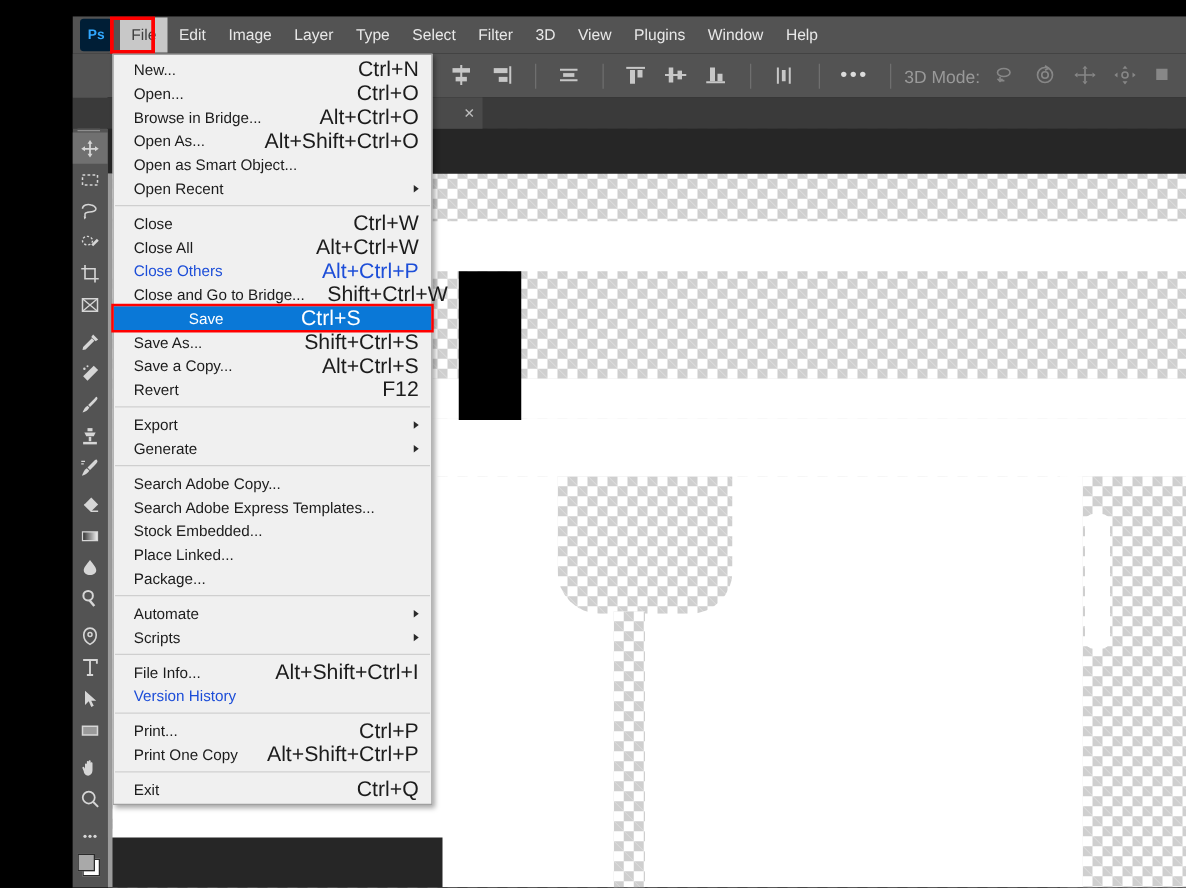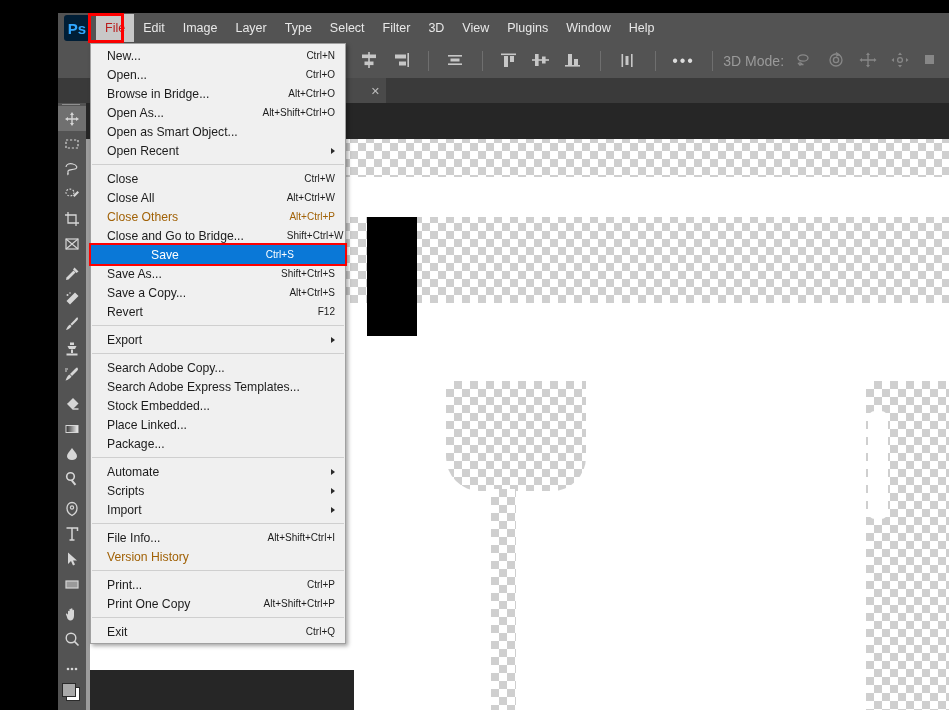--- a/index.html
+++ b/index.html
@@ -10,25 +10,25 @@
 
   
   .os-frame-left  { position:absolute; left:0; top:0; width:58px; height:710px; background:#000; }
   .os-frame-top   { position:absolute; left:0; top:0; width:949px; height:13px; background:#000; }
 
   
   .menubar { position:absolute; left:58px; top:13px; width:891px; height:30px;
              background:#535353; display:flex; align-items:center; }
   .ps-logo { width:26px; height:26px; margin-left:6px; margin-right:6px;
              background:#001e36; border-radius:3px; color:#31a8ff;
-             font-size:15px; font-weight:bold; display:flex; align-items:center;
+             font-size:11px; font-weight:bold; display:flex; align-items:center;
              justify-content:center; letter-spacing:0px; }
   .menu-item { font-size:12.5px; color:#e8e8e8; padding:6px 9px; white-space:nowrap;
                line-height:16px; }
-  .menu-item.active { background:#c8c8c8; color:#b91c1c; }
+  .menu-item.active { background:#c8c8c8; color:#404040; }
   .menu-hl-box { position:absolute; left:88px; top:13px; width:36px; height:30px;
                  border:3px solid #ff0000; pointer-events:none; }
 
   
   .optionsbar { position:absolute; left:58px; top:43px; width:891px; height:35px;
                 background:#535353; display:flex; align-items:center; }
   .ob-label { font-size:11.5px; color:#dcdcdc; white-space:nowrap; }
   .ob-sep { width:1px; height:20px; background:#6f6f6f; margin:0 11px; }
   .ob-ico { width:22px; height:20px; margin:0 5px; opacity:.88; }
   .ob-ico svg { display:block; }
@@ -82,24 +82,24 @@
   .dark-band2 { position:absolute; left:0; top:567px; width:268px; height:40px; background:#262626; }
   .canvas-edge { position:absolute; left:0; top:36px; width:4px; height:571px; background:#9c9c9c; }
 
   .blackrect { position:absolute; background:#000; }
 
   
   .menupanel { position:absolute; left:90px; top:43px; width:256px; background:#f0f0f0;
                border:1px solid #a0a0a0; box-shadow:2px 2px 4px rgba(0,0,0,.35);
                padding:2px 0; z-index:40; }
   .mrow { position:relative; height:19px; display:flex; align-items:center;
-          padding:0 10px 0 16px; font-size:12.2px; color:#1c1c1c; white-space:nowrap;gap:25px; }
+          padding:0 10px 0 16px; font-size:12.2px; color:#1c1c1c; white-space:nowrap; }
   .mrow .lbl { flex:0 0 auto; }
-  .mrow .acc { margin-left:auto; font-size:10px; color:#1c1c1c; padding-left:18px; }
-  .mrow.disabled .lbl, .mrow.disabled .acc { color:#a16207; }
+  .mrow .acc { margin-left:auto; font-size:17px; color:#1c1c1c; padding-left:18px; }
+  .mrow.disabled .lbl, .mrow.disabled .acc { color:#1d4ed8; }
   .mrow .arrow { margin-left:auto; width:0;height:0;
                  border-left:4px solid #2a2a2a; border-top:3.5px solid transparent;
                  border-bottom:3.5px solid transparent; }
   .msep { height:1px; background:#cfcfcf; margin:4px 1px; }
   .mrow.sel { background:#0a78d7; }
   .mrow.sel .lbl, .mrow.sel .acc { color:#fff;margin-left:44px; }
   .save-hl-box { position:absolute; left:-2px; right:-2px; top:-2px; bottom:-2px;
                  border:2.5px solid #ff0000; pointer-events:none; }
 </style>
 </head>
@@ -485,20 +485,24 @@
       </div>
       <div class="mrow">
         <span class="lbl">Revert</span>
         <span class="acc">F12</span>
       </div>
       <div class="msep"></div>
       <div class="mrow">
         <span class="lbl">Export</span>
         <span class="arrow"></span>
       </div>
+      <div class="mrow">
+        <span class="lbl">Generate</span>
+        <span class="arrow"></span>
+      </div>
       <div class="msep"></div>
       <div class="mrow">
         <span class="lbl">Search Adobe Copy...</span>
       </div>
       <div class="mrow">
         <span class="lbl">Search Adobe Express Templates...</span>
       </div>
       <div class="mrow">
         <span class="lbl">Stock Embedded...</span>
       </div>
@@ -508,24 +512,20 @@
       <div class="mrow">
         <span class="lbl">Package...</span>
       </div>
       <div class="msep"></div>
       <div class="mrow">
         <span class="lbl">Automate</span>
         <span class="arrow"></span>
       </div>
       <div class="mrow">
         <span class="lbl">Scripts</span>
-        <span class="arrow"></span>
-      </div>
-      <div class="mrow">
-        <span class="lbl">Import</span>
         <span class="arrow"></span>
       </div>
       <div class="msep"></div>
       <div class="mrow">
         <span class="lbl">File Info...</span>
         <span class="acc">Alt+Shift+Ctrl+I</span>
       </div>
       <div class="mrow disabled">
         <span class="lbl">Version History</span>
       </div>

